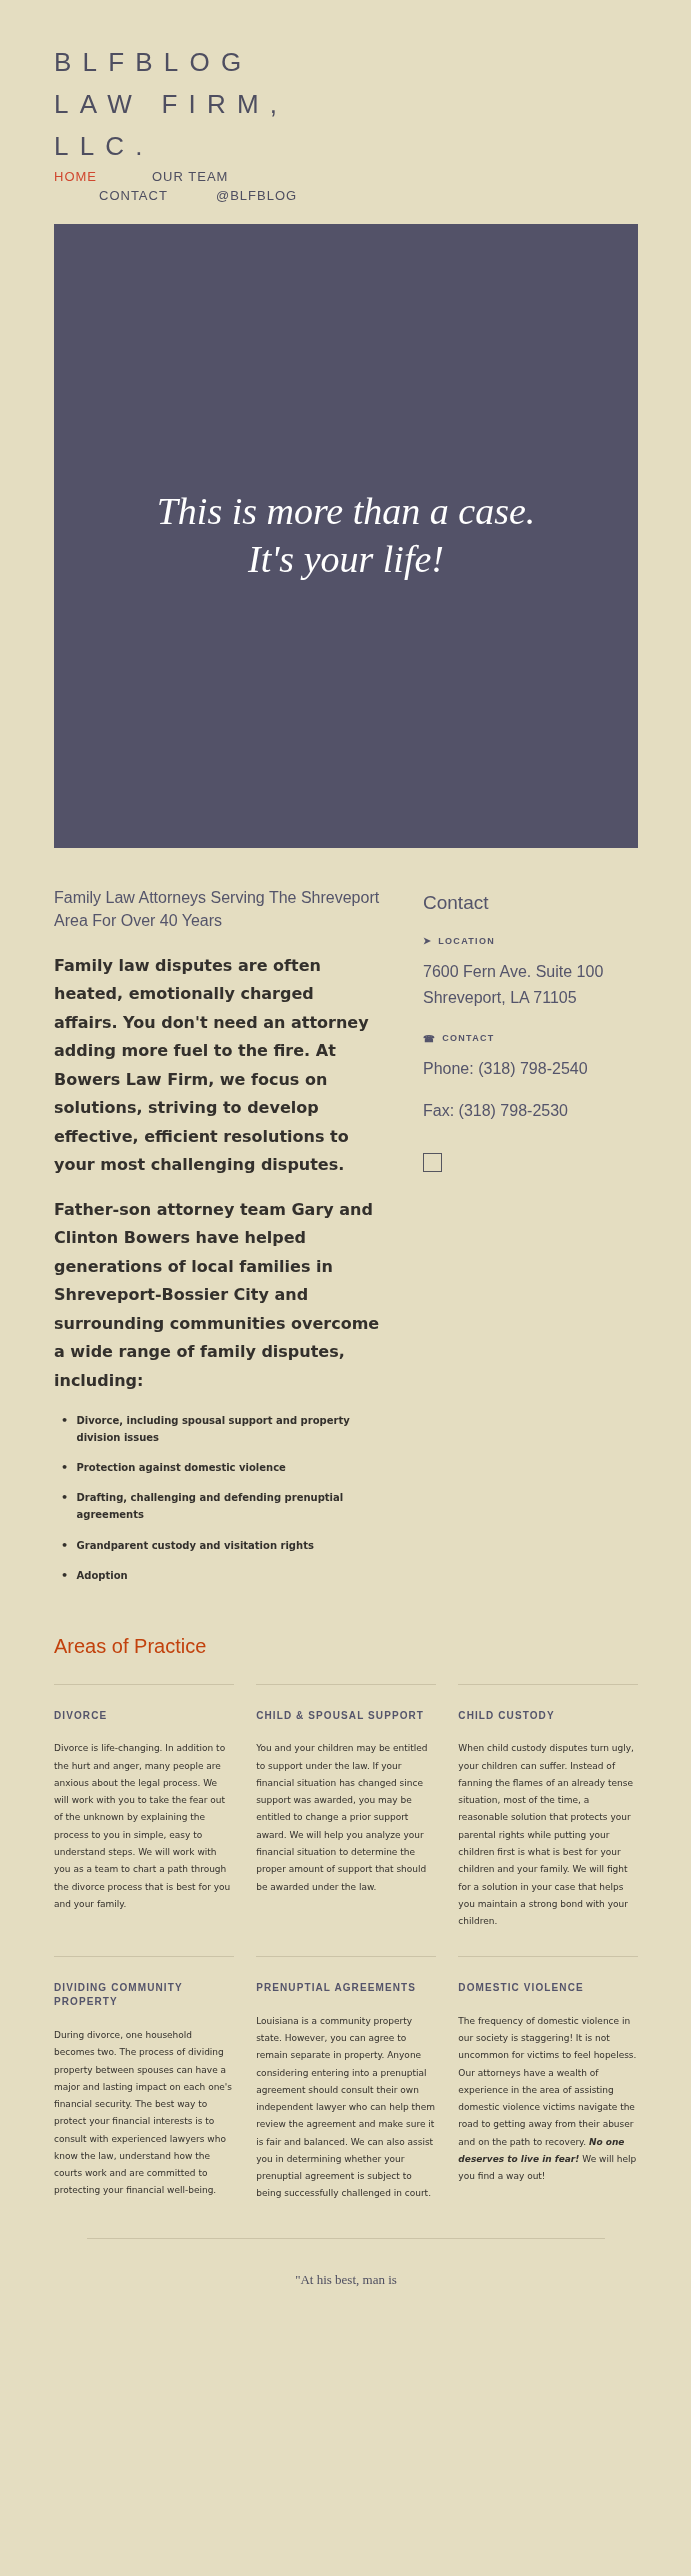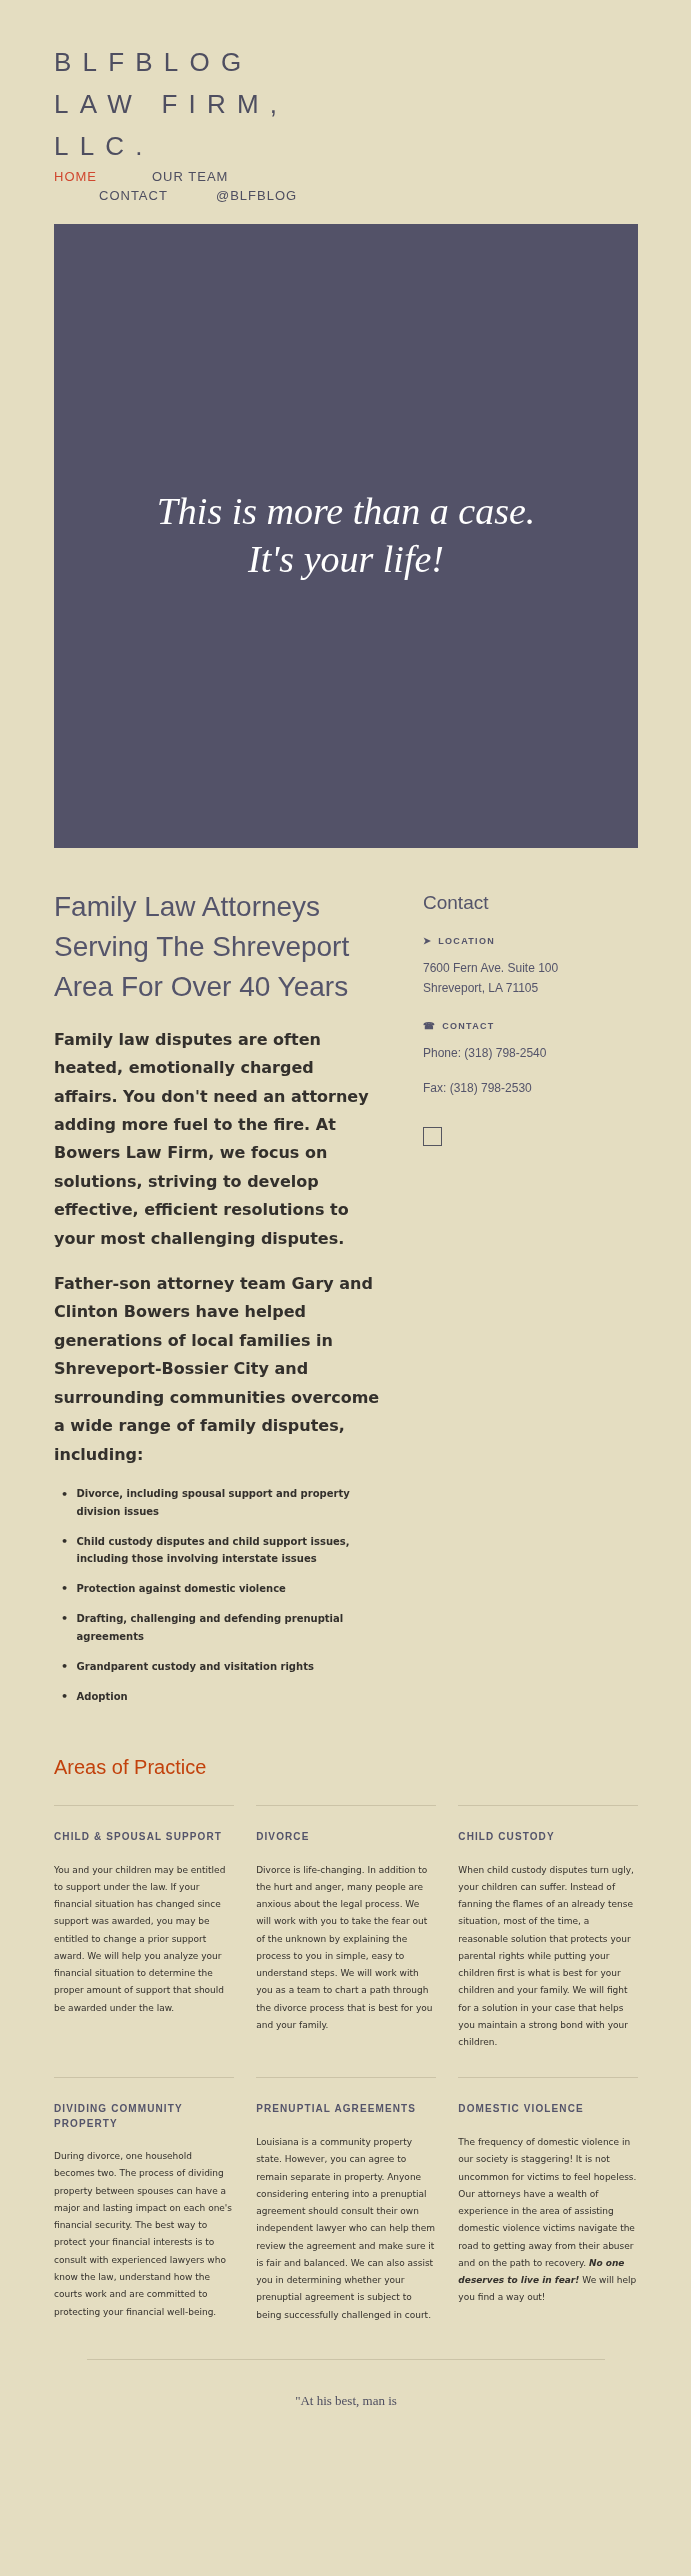--- a/index.html
+++ b/index.html
@@ -72,21 +72,21 @@
   #content {
     display: flex;
     padding: 39px 54px 0 54px;
     gap: 41px;
     align-items: flex-start;
   }
   #content-main { width: 328px; }
   #content-aside { width: 190px; padding-top: 4.3px; }
 
   .section-heading {
-    font-size: 28px;
+    font-size: 16px;
     font-weight: 400;
     line-height: 1.42;
     color: #54546a;
     margin-bottom: 19px;
   }
   .body-para {
     font-family: "DejaVu Sans", sans-serif;
     font-size: 16px;
     font-weight: bold;
     line-height: 1.78;
@@ -127,21 +127,21 @@
     font-weight: bold;
     letter-spacing: 1.3px;
     color: #54546a;
     margin-bottom: 13px;
     display: flex;
     align-items: center;
     gap: 6px;
   }
   .aside-label .lbl-icon { font-size: 9.5px; line-height: 1; }
   .aside-text {
-    font-size: 12px;
+    font-size: 16px;
     line-height: 1.62;
     color: #54546a;
     margin-bottom: 22.5px;
     white-space: pre-line;
   }
   .aside-text.tight { margin-bottom: 15.6px; }
   #broken-image-placeholder {
     width: 19px;
     height: 19px;
     border: 1.7px solid #55555f;
@@ -222,21 +222,20 @@
 </section>
 
 <section id="content">
 
   <div id="content-main">
     <h2 class="section-heading">Family Law Attorneys Serving The Shreveport Area For Over 40 Years</h2>
     <p class="body-para">Family law disputes are often heated, emotionally charged affairs. You don't need an attorney adding more fuel to the fire. At Bowers Law Firm, we focus on solutions, striving to develop effective, efficient resolutions to your most challenging disputes.</p>
     <p class="body-para">Father-son attorney team Gary and Clinton Bowers have helped generations of local families in Shreveport-Bossier City and surrounding communities overcome a wide range of family disputes, including:</p>
     <ul id="practice-list">
       <li>Divorce, including spousal support and property division issues</li>
-      <li>Child custody disputes and child support issues, including those involving interstate issues</li>
       <li>Protection against domestic violence</li>
       <li>Drafting, challenging and defending prenuptial agreements</li>
       <li>Grandparent custody and visitation rights</li>
       <li>Adoption</li>
     </ul>
   </div>
 
   <aside id="content-aside">
     <h2 class="aside-heading">Contact</h2>
 
@@ -256,27 +255,27 @@
 
     <div id="broken-image-placeholder"></div>
   </aside>
 </section>
 
 <h2 id="areas-title">Areas of Practice</h2>
 
 <div class="practice-grid">
   <div class="practice-col">
     <div class="col-divider"></div>
+    <div class="card-title">DIVORCE</div>
+    <div class="card-body">Divorce is life-changing. In addition to the hurt and anger, many people are anxious about the legal process. We will work with you to take the fear out of the unknown by explaining the process to you in simple, easy to understand steps. We will work with you as a team to chart a path through the divorce process that is best for you and your family.</div>
+  </div>
+  <div class="practice-col">
+    <div class="col-divider"></div>
     <div class="card-title">CHILD &amp; SPOUSAL SUPPORT</div>
     <div class="card-body">You and your children may be entitled to support under the law. If your financial situation has changed since support was awarded, you may be entitled to change a prior support award. We will help you analyze your financial situation to determine the proper amount of support that should be awarded under the law.</div>
-  </div>
-  <div class="practice-col">
-    <div class="col-divider"></div>
-    <div class="card-title">DIVORCE</div>
-    <div class="card-body">Divorce is life-changing. In addition to the hurt and anger, many people are anxious about the legal process. We will work with you to take the fear out of the unknown by explaining the process to you in simple, easy to understand steps. We will work with you as a team to chart a path through the divorce process that is best for you and your family.</div>
   </div>
   <div class="practice-col">
     <div class="col-divider"></div>
     <div class="card-title">CHILD CUSTODY</div>
     <div class="card-body">When child custody disputes turn ugly, your children can suffer. Instead of fanning the flames of an already tense situation, most of the time, a reasonable solution that protects your parental rights while putting your children first is what is best for your children and your family. We will fight for a solution in your case that helps you maintain a strong bond with your children.</div>
   </div>
 </div>
 
 <div class="practice-grid">
   <div class="practice-col">

